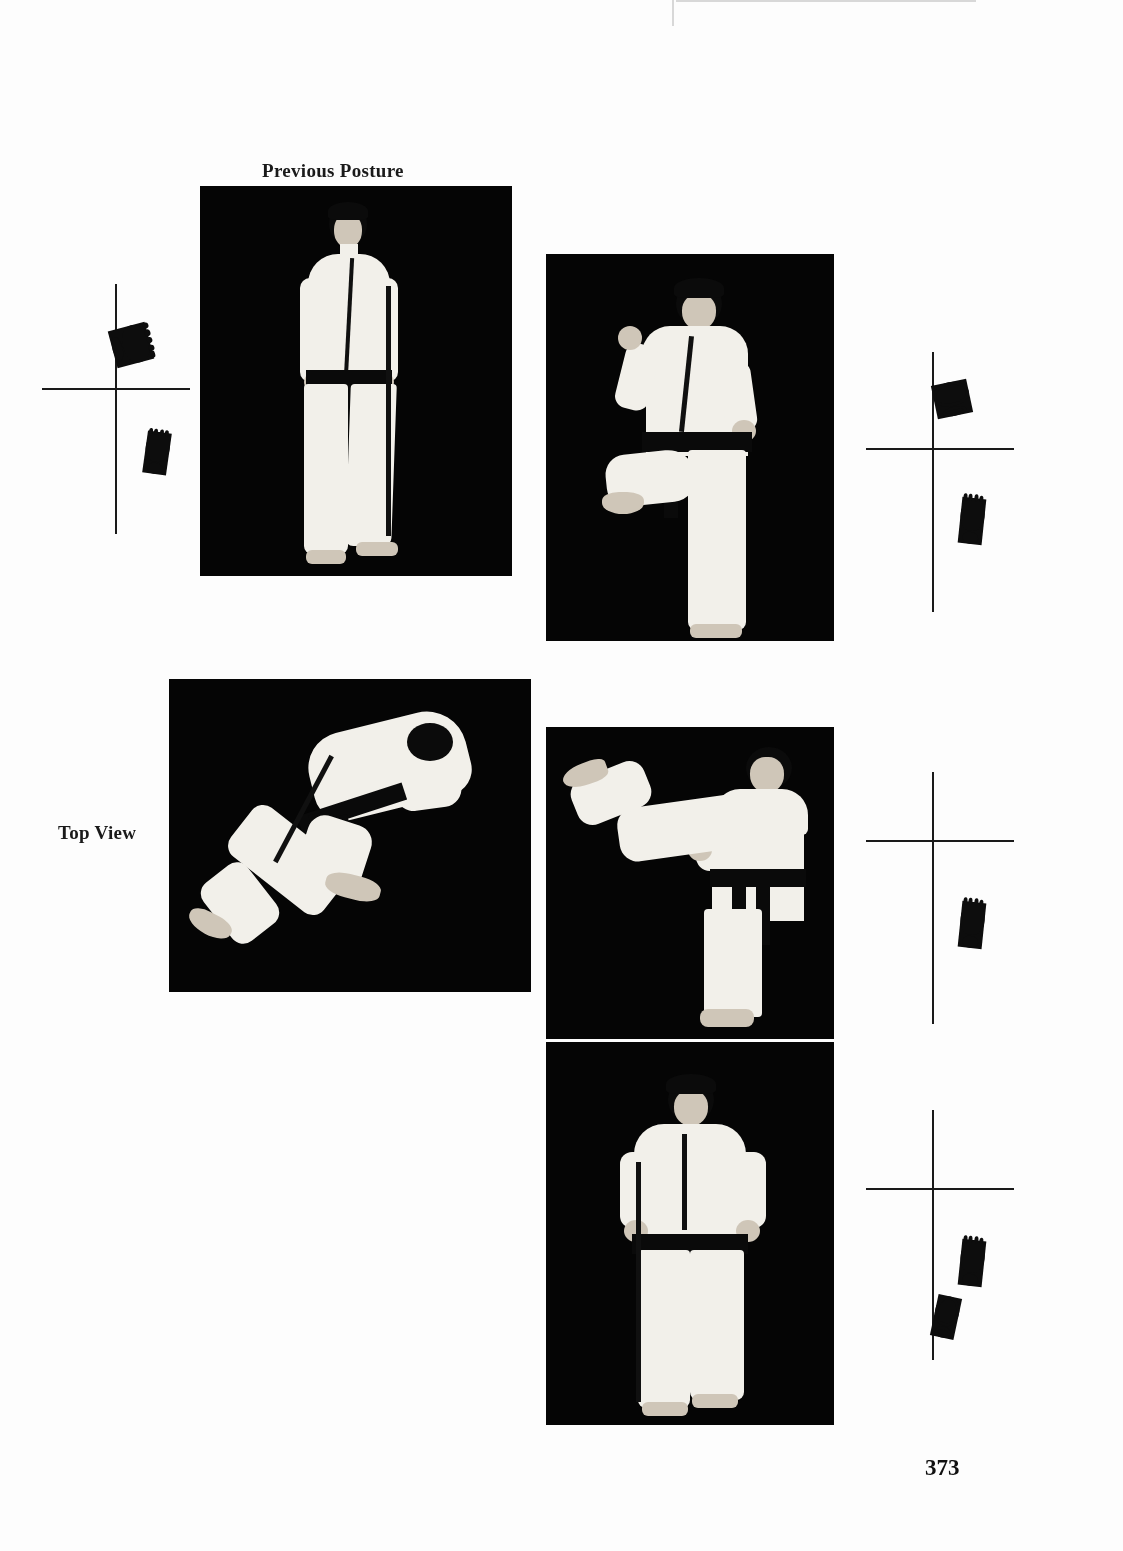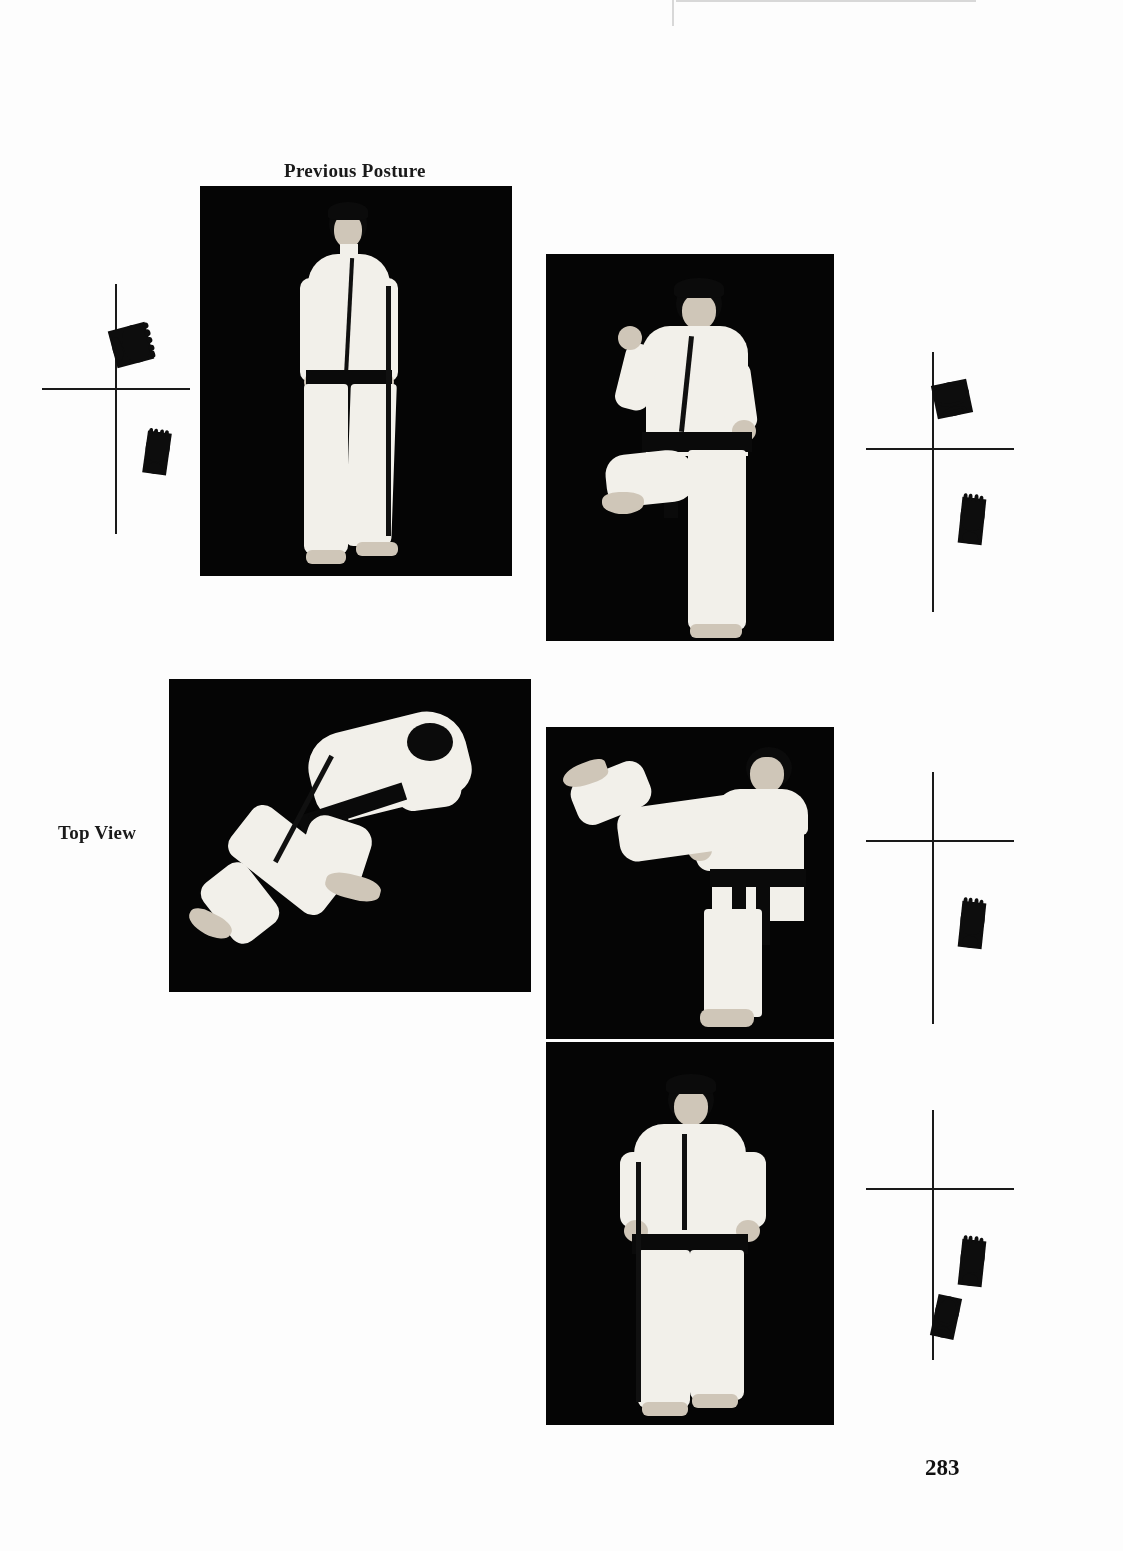--- a/index.html
+++ b/index.html
@@ -133,26 +133,26 @@
   }
 </style>
 </head>
 <body>
 
 <div id="page">
 
   <div class="scan-mark" style="left:672px; top:0; width:2px; height:26px;"></div>
   <div class="scan-mark" style="left:676px; top:0; width:300px; height:2px;"></div>
 
-  <div class="caption prev" style="left:284px; top:160px;">Previous  Posture</div>
+  <div class="caption prev" style="left:262px; top:160px;">Previous  Posture</div>
 
   <div class="caption topview" style="left:58px; top:822px;">Top View</div>
 
 
-  <div class="page-number" style="left:925px; top:1455px;">283</div>
+  <div class="page-number" style="left:925px; top:1455px;">373</div>
 
   <div class="photo" style="left:200px; top:186px; width:312px; height:390px;">
     <div class="figure">
 
       <div class="hair rnd" style="left:129px; top:18px; width:38px; height:40px;"></div>
       <div class="skin" style="left:134px; top:28px; width:28px; height:34px; border-radius:45% 45% 50% 50%;"></div>
       <div class="hair" style="left:128px; top:16px; width:40px; height:18px; border-radius:50% 50% 20% 20%;"></div>
 
       <div class="gi" style="left:140px; top:58px; width:18px; height:12px;"></div>
       <div class="gi" style="left:108px; top:68px; width:82px; height:40px; border-radius:30px 30px 6px 6px;"></div>

